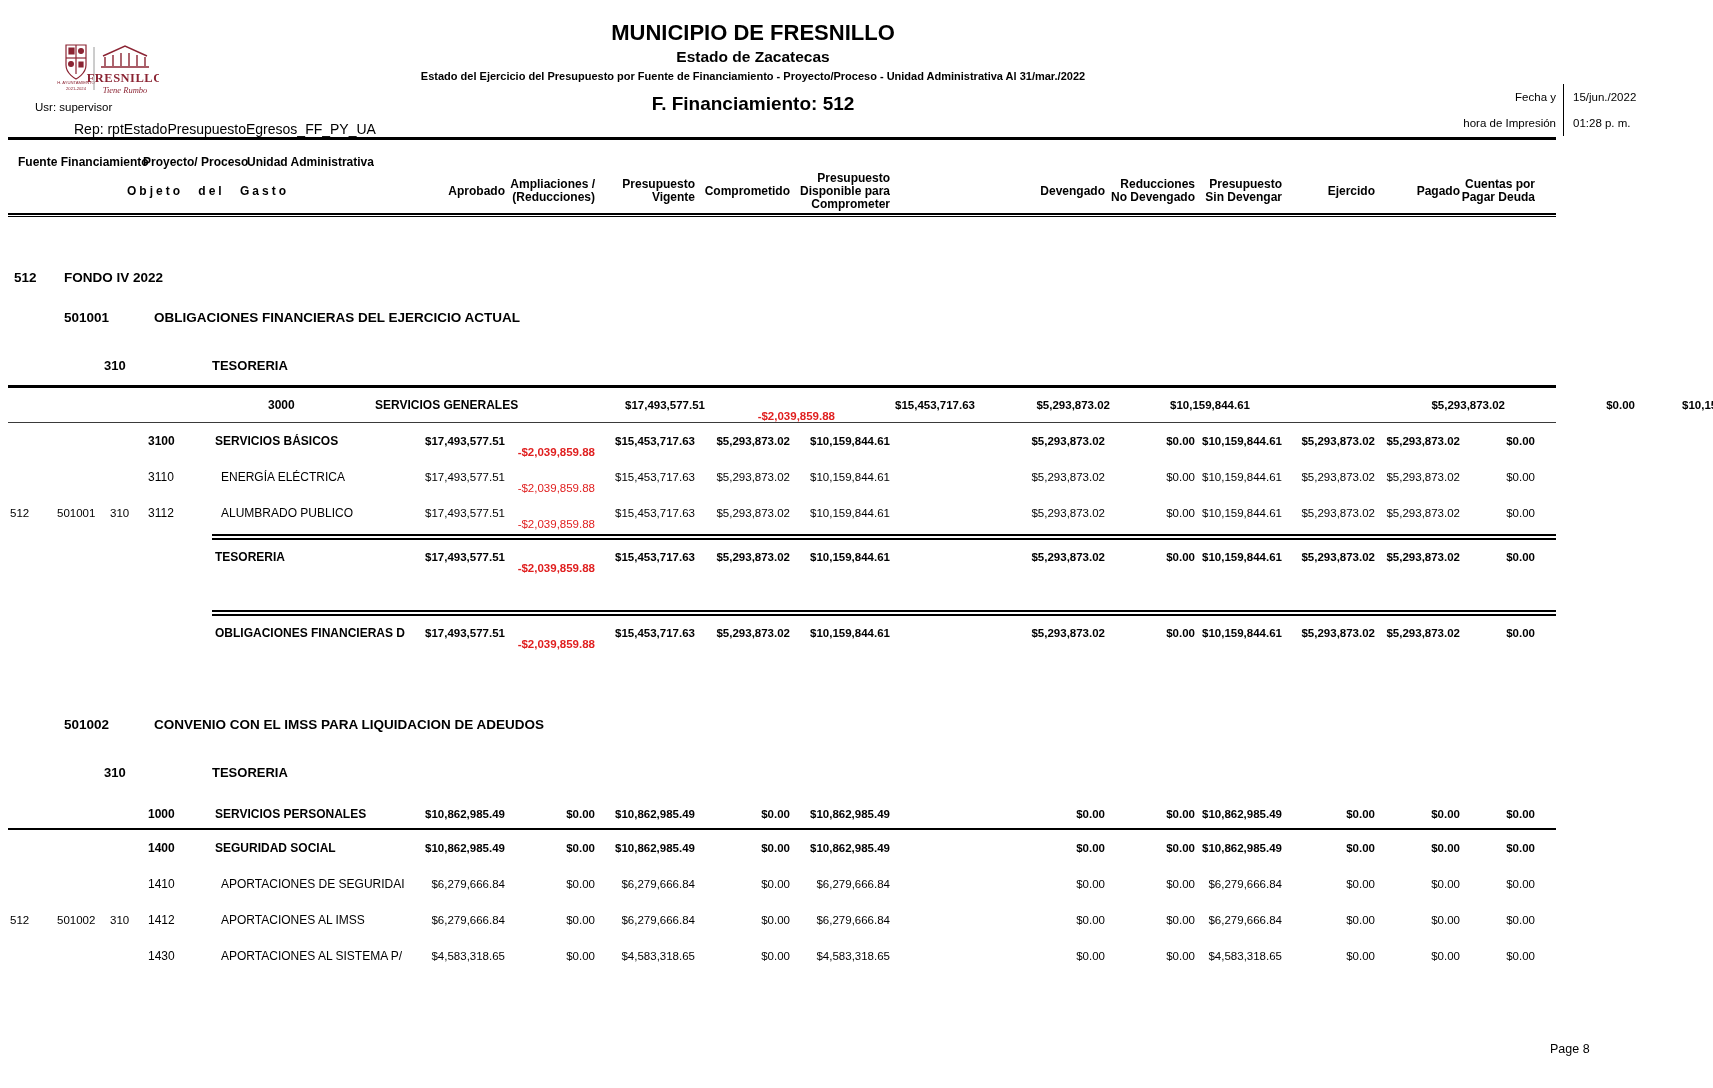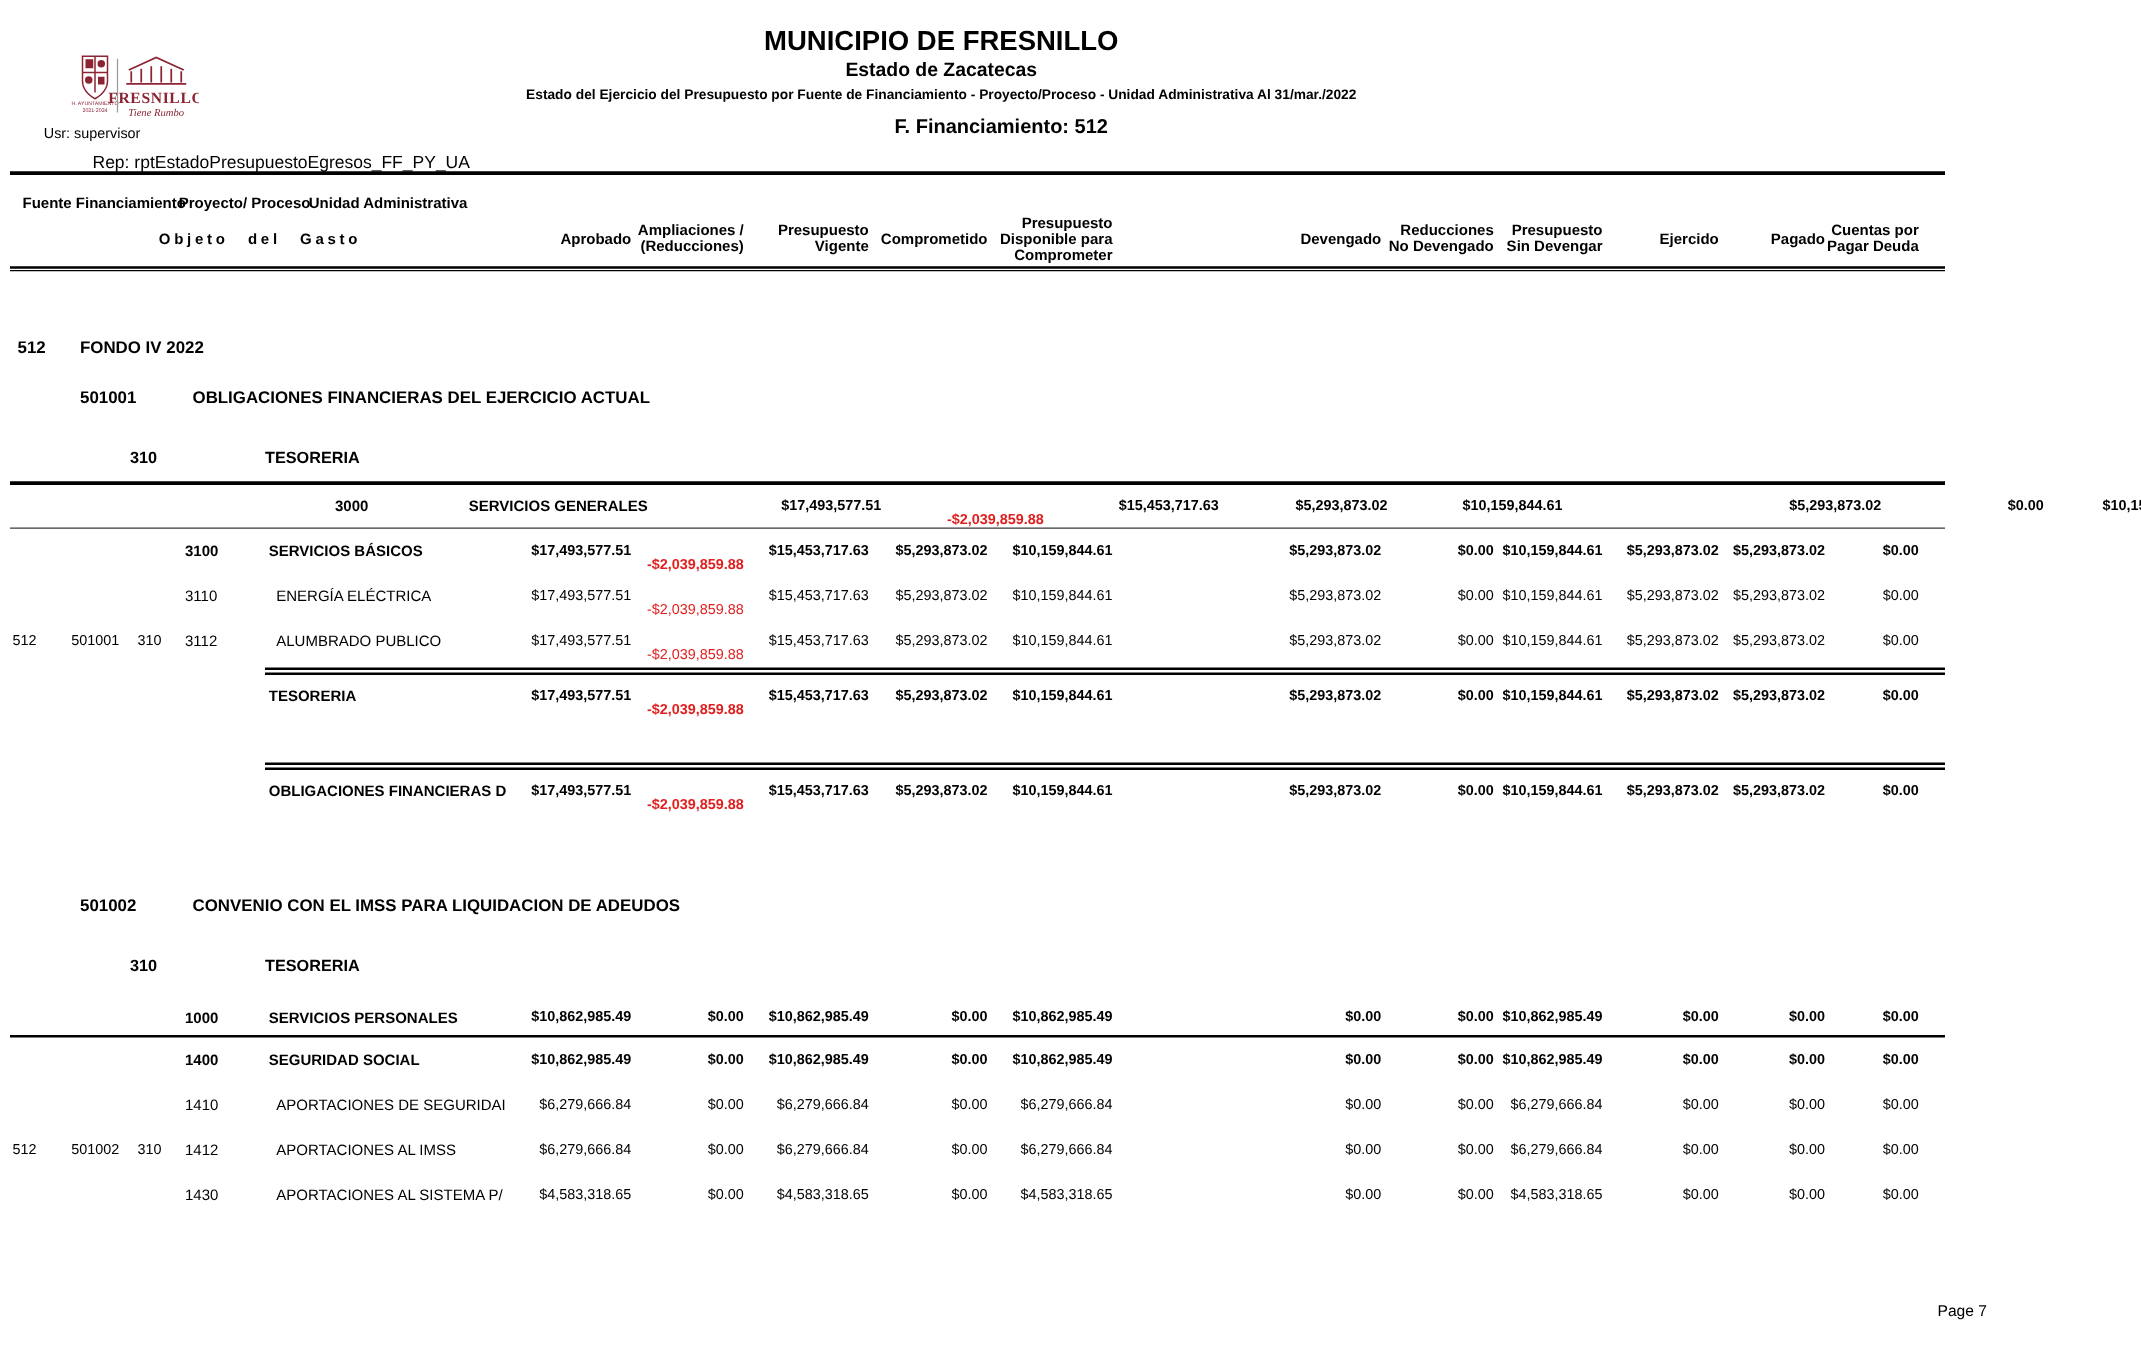--- a/index.html
+++ b/index.html
@@ -4,21 +4,21 @@
 <style>
   html,body{margin:0;padding:0;background:#fff;}
   .page{position:relative;width:1713px;height:1088px;background:#fff;color:#000;
         font-family:"Liberation Sans",sans-serif;overflow:hidden;}
 
   
   .titles{position:absolute;left:0;top:0;width:1506px;text-align:center;}
   .t1{position:absolute;left:0;top:20px;width:100%;font-size:22px;font-weight:bold;}
   .t2{position:absolute;left:0;top:48px;width:100%;font-size:15.5px;font-weight:bold;}
   .t3{position:absolute;left:0;top:70px;width:100%;font-size:11px;font-weight:bold;}
-  .t4{position:absolute;left:0;top:93px;width:100%;font-size:16px;font-weight:bold;padding-left:48px;}
+  .t4{position:absolute;left:0;top:93px;width:100%;font-size:19px;font-weight:bold;}
 
   .meta-usr{position:absolute;left:35px;top:101px;font-size:11.5px;}
   .meta-rep{position:absolute;left:50px;top:121px;font-size:14px;padding-left:24px;}
 
   .logo{position:absolute;left:55px;top:42px;}
 
   
   .fecha{position:absolute;left:1380px;top:84px;width:330px;font-size:11.5px;}
   .fecha-grid{display:grid;grid-template-columns:183px 147px;}
   .fecha .lbl{height:26px;display:flex;align-items:center;justify-content:flex-end;padding-right:7px;}
@@ -109,20 +109,28 @@
   <div class="titles">
     <div class="t1">MUNICIPIO DE FRESNILLO</div>
     <div class="t2">Estado de Zacatecas</div>
     <div class="t3">Estado del Ejercicio del Presupuesto por Fuente de Financiamiento - Proyecto/Proceso - Unidad Administrativa Al 31/mar./2022</div>
     <div class="t4">F. Financiamiento: 512</div>
   </div>
 
   <div class="meta-usr">Usr: supervisor</div>
   <div class="meta-rep">Rep: rptEstadoPresupuestoEgresos_FF_PY_UA</div>
 
+  <div class="fecha">
+    <div class="fecha-grid">
+      <div class="lbl">Fecha y</div>
+      <div class="val">15/jun./2022</div>
+      <div class="lbl">hora de Impresión</div>
+      <div class="val">01:28 p. m.</div>
+    </div>
+  </div>
 
   <div class="top-rule"></div>
 
   <div class="thead">
     <div class="gh gh1">Fuente Financiamiento</div>
     <div class="gh gh2">Proyecto/ Proceso</div>
     <div class="gh gh3">Unidad Administrativa</div>
     <div class="hgrid">
       <div class="objeto">Objeto del Gasto</div>
       <div class="ha-r">Aprobado</div>
@@ -374,14 +382,14 @@
             <span class="val">$4,583,318.65</span>
             <span class="val">$0.00</span>
             <span class="val">$0.00</span>
             <span class="val">$0.00</span>
             <span></span>
           </div>
         </div>
       </div>
   </div>
 
-  <div class="page-num">Page 7</div>
+  <div class="page-num">Page 8</div>
 </div>
 
 </body></html>

